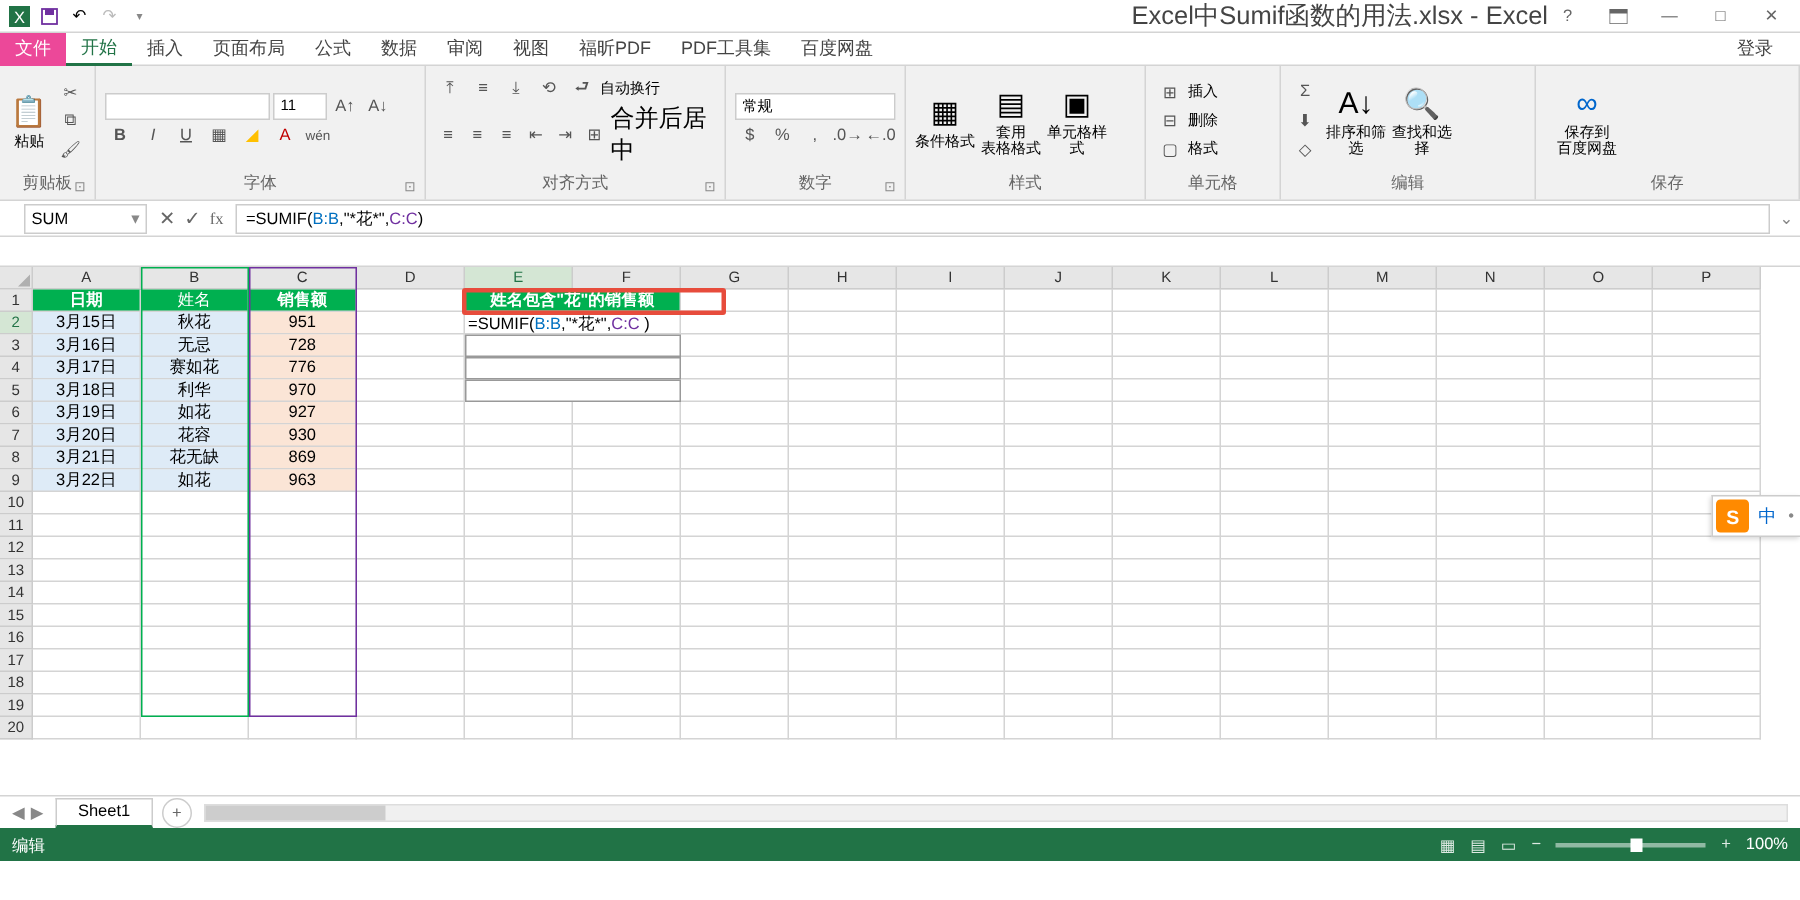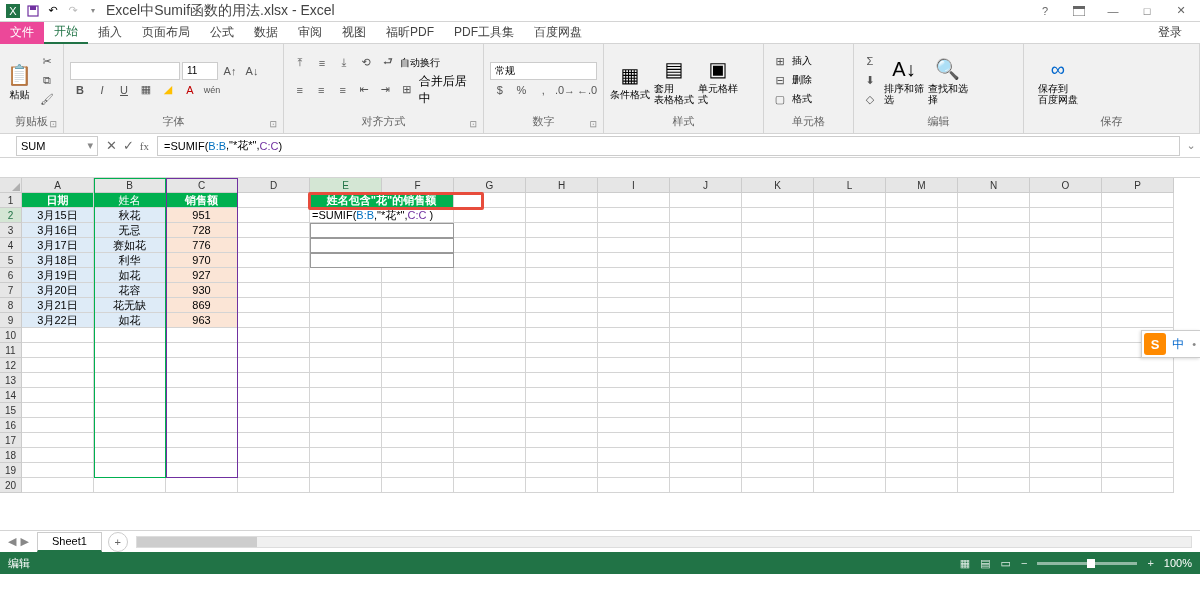--- a/index.html
+++ b/index.html
@@ -1,35 +1,35 @@
 <!DOCTYPE html>
 <html><head>
 <meta charset="utf-8">
 <style>
 *{margin:0;padding:0;box-sizing:border-box;font-family:"Microsoft YaHei",Arial,sans-serif;font-size:11px;-webkit-user-select:none;user-select:none}
 body{background:#fff;width:1200px;height:600px;overflow:hidden;position:relative}
 .titlebar{height:22px;background:#fff;display:flex;align-items:center;border-bottom:1px solid #d4d4d4}
 .qat{display:flex;align-items:center;gap:2px;padding:0 4px}
 .qat-icon{width:18px;height:18px;display:flex;align-items:center;justify-content:center;cursor:pointer}
-.title-center{flex:1;text-align:left;color:#444;font-size:14px}
+.title-center{flex:1;text-align:right;color:#444;font-size:17px}
 .title-right{display:flex;align-items:center;gap:8px;padding-right:6px}
 .win-btn{width:26px;height:18px;display:flex;align-items:center;justify-content:center;cursor:pointer;color:#666}
 .ribbon-tabs{height:22px;background:#fff;display:flex;align-items:center;border-bottom:1px solid #d4d4d4}
 .rtab{padding:0 10px;height:22px;display:flex;align-items:center;cursor:pointer;color:#444;font-size:12px}
 .rtab.file{background:#ec4899;color:#fff}
 .rtab.active{color:#217346;border-bottom:2px solid #217346}
 .rtab-right{margin-left:auto;padding-right:18px;color:#404040;font-size:12px;cursor:pointer}
 .ribbon{height:90px;background:#f1f1f1;border-bottom:1px solid #d4d4d4;display:flex}
 .rgroup{display:flex;flex-direction:column;border-right:1px solid #d4d4d4;padding:2px 6px}
 .rgroup-body{flex:1;display:flex;align-items:center;gap:4px}
 .rgroup-label{text-align:center;font-size:10px;color:#666;padding-bottom:2px;position:relative}
 .rgroup-label .dlg{position:absolute;right:0;bottom:2px;font-size:9px;color:#888}
 .bigbtn{display:flex;flex-direction:column;align-items:center;justify-content:center;width:40px;height:62px;cursor:pointer}
 .bigbtn .ico{font-size:20px;height:28px;display:flex;align-items:center}
-.bigbtn .lbl{font-size:10px;line-height:11px}
+.bigbtn .lbl{font-size:10px;text-align:center;line-height:11px}
 .stack{display:flex;flex-direction:column;gap:1px}
 .row{display:flex;align-items:center;gap:2px}
 .smbtn{width:20px;height:18px;display:flex;align-items:center;justify-content:center;cursor:pointer;color:#555;font-size:11px}
 .combo{height:18px;border:1px solid #ccc;background:#fff;display:flex;align-items:center;padding:0 4px;font-size:10px;cursor:pointer}
 .namebox-row{height:24px;background:#fff;border-bottom:1px solid #d4d4d4;display:flex;align-items:center}
 .namebox{width:82px;height:20px;border:1px solid #ccc;margin-left:16px;padding:0 4px;display:flex;align-items:center;font-size:11px}
 .namebox .dd{margin-left:auto;color:#888}
 .fx-btns{display:flex;align-items:center;gap:6px;padding:0 8px;color:#666}
 .fx-btn{cursor:pointer;font-size:13px}
 .fx-label{font-family:"Times New Roman";cursor:pointer}
@@ -187,21 +187,21 @@
         <div class="smbtn">⮐</div>
         <span style="font-size:10px">自动换行</span>
       </div>
       <div class="row">
         <div class="smbtn">≡</div>
         <div class="smbtn">≡</div>
         <div class="smbtn">≡</div>
         <div class="smbtn">⇤</div>
         <div class="smbtn">⇥</div>
         <div class="smbtn">⊞</div>
-        <span style="font-size:12px">合并后居中</span>
+        <span style="font-size:16px">合并后居中</span>
       </div>
     </div>
       </div>
     <div class="rgroup-label"><span>对齐方式</span><span class="dlg">⊡</span></div>
   </div>
 
   <div class="rgroup" style="width:120px">
     <div class="rgroup-body">
         <div class="stack" style="width:100%">
       <div class="row">

